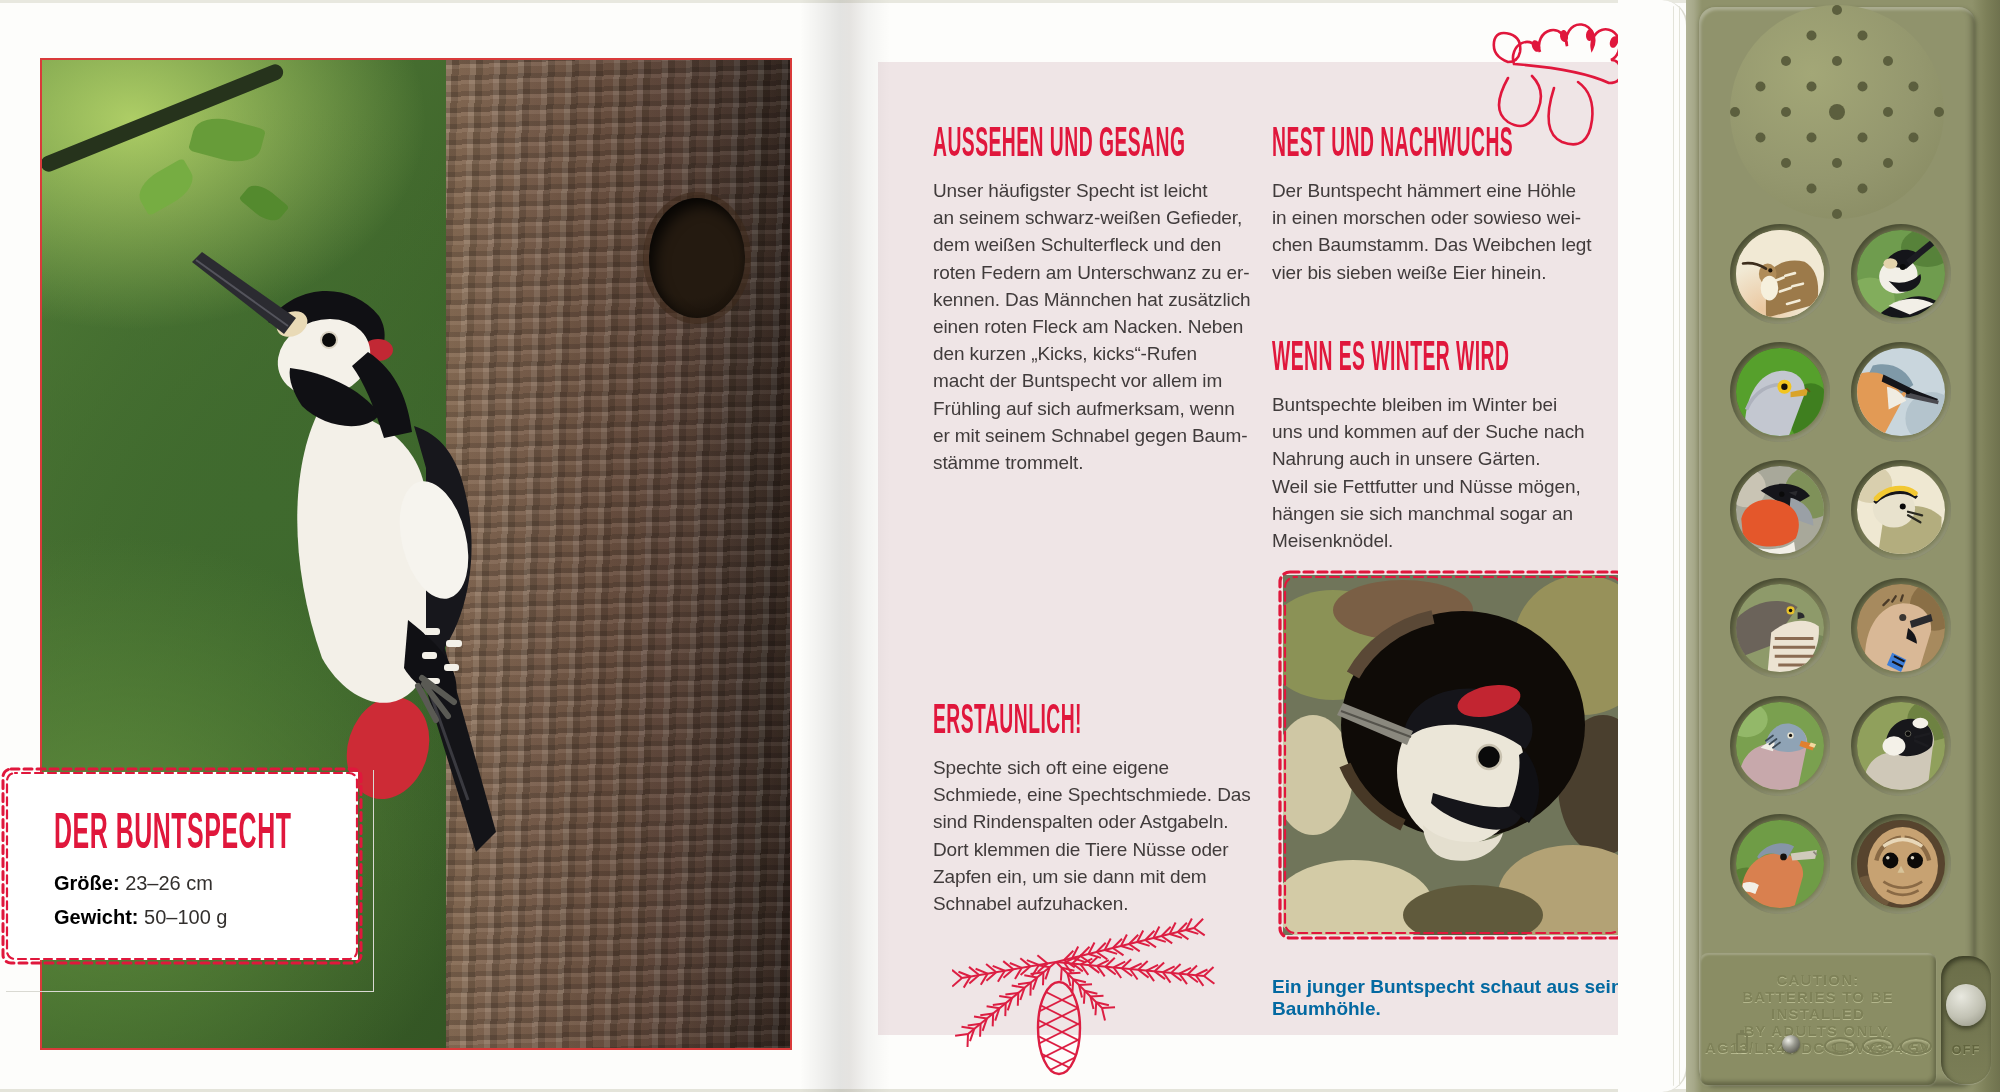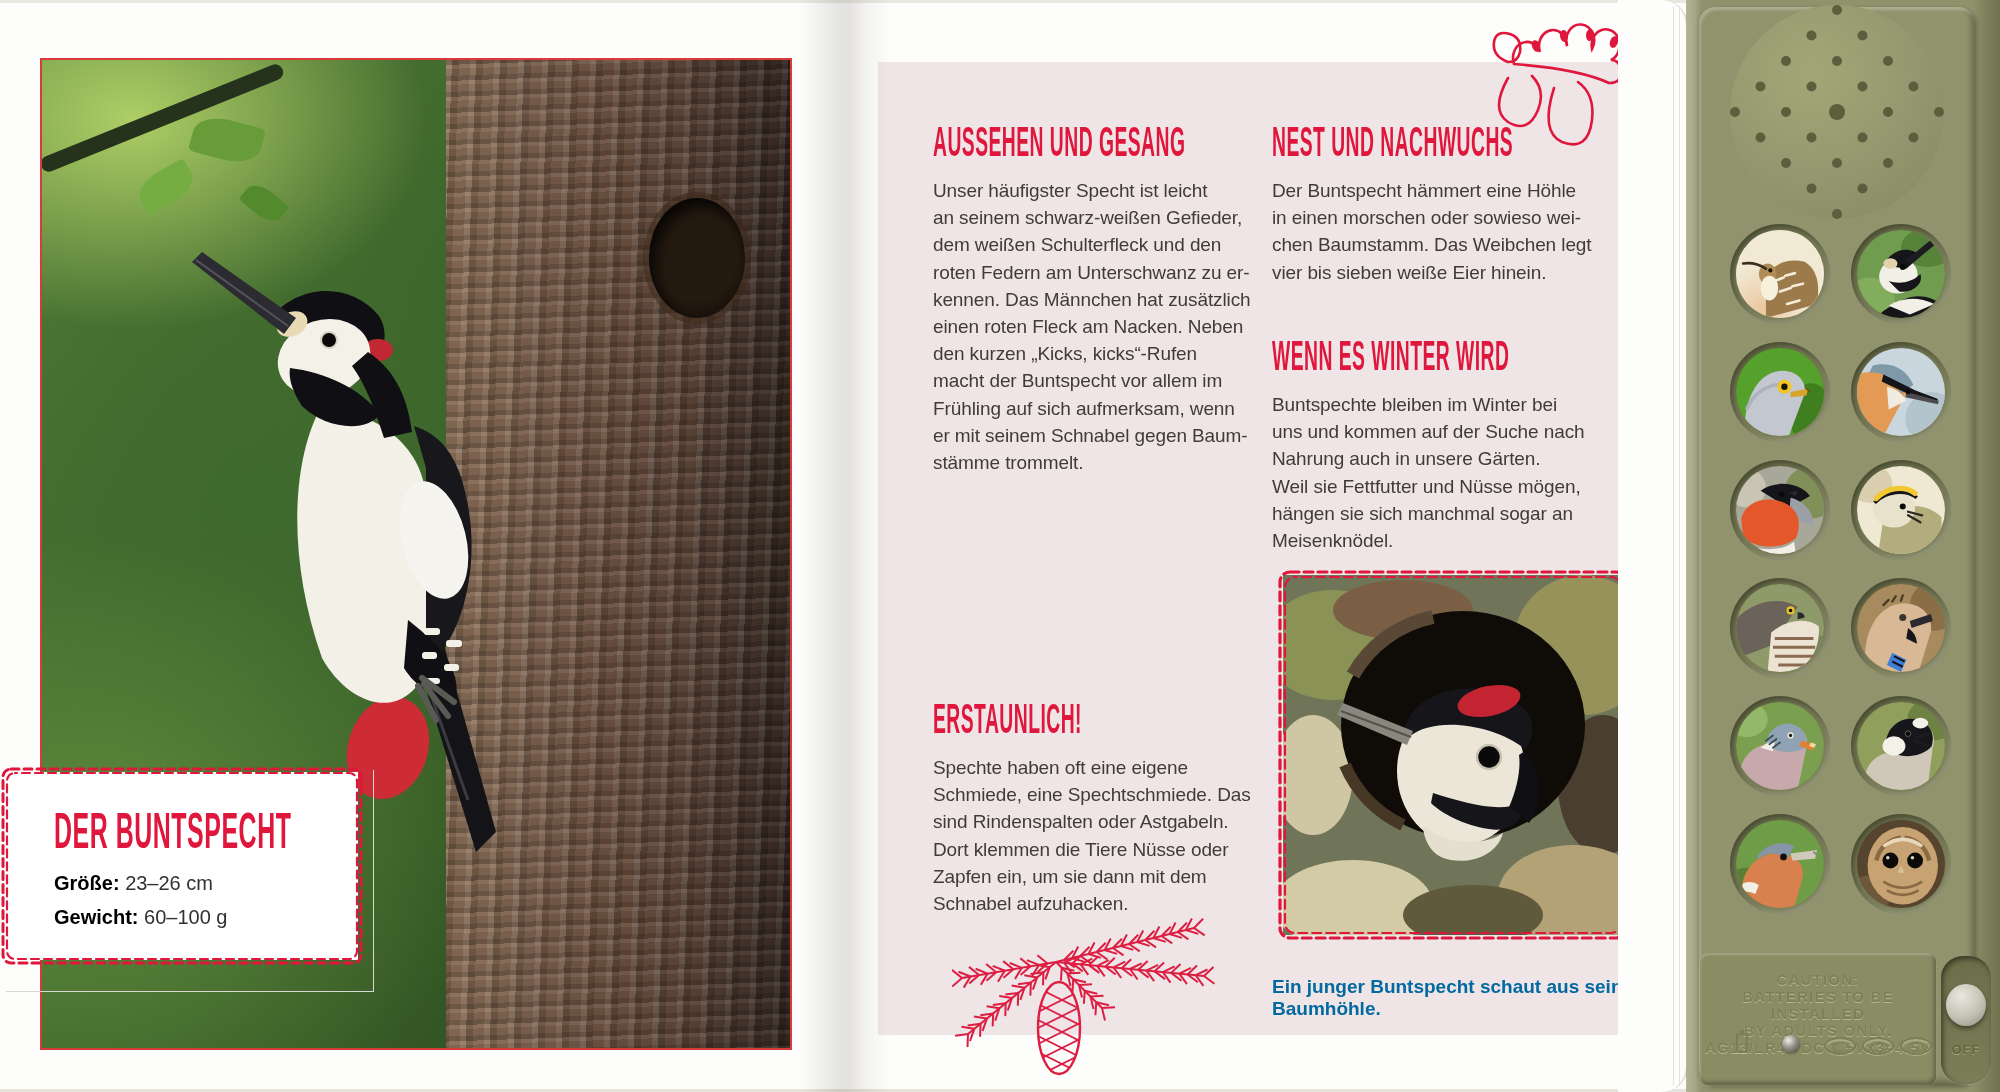--- a/index.html
+++ b/index.html
@@ -156,21 +156,21 @@
 
     <div class="guide-lines"></div>
     <div class="info-box">
       <svg class="stitch-svg" viewBox="0 0 366 202" preserveAspectRatio="none">
         <rect x="4" y="4" width="358" height="194" rx="8" fill="none" stroke="#e0173c" stroke-width="3" stroke-dasharray="8 5" stroke-linecap="round"></rect>
         <rect x="8" y="8" width="350" height="186" rx="8" fill="none" stroke="#e0173c" stroke-width="2.2" stroke-dasharray="8 5" stroke-dashoffset="6" stroke-linecap="round"></rect>
       </svg>
       <div class="info-title">DER BUNTSPECHT</div>
       <div class="info-specs">
         <div><b>Größe:</b> <span>23–26 cm</span></div>
-        <div><b>Gewicht:</b> <span>60–100 g</span></div>
+        <div><b>Gewicht:</b> <span>50–100 g</span></div>
       </div>
     </div>
 
     <div class="pink-bg"></div>
 
     <div class="section sec-1">
       <span class="h-red">AUSSEHEN UND GESANG</span>
       <div class="body-text">Unser häufigster Specht ist leicht
 an seinem schwarz-weißen Gefieder,
 dem weißen Schulterfleck und den
@@ -178,21 +178,21 @@
 kennen. Das Männchen hat zusätzlich
 einen roten Fleck am Nacken. Neben
 den kurzen „Kicks, kicks“-Rufen
 macht der Buntspecht vor allem im
 Frühling auf sich aufmerksam, wenn
 er mit seinem Schnabel gegen Baum-
 stämme trommelt.</div>
     </div>
     <div class="section sec-3">
       <span class="h-red">ERSTAUNLICH!</span>
-      <div class="body-text">Spechte haben oft eine eigene
+      <div class="body-text">Spechte sich oft eine eigene
 Schmiede, eine Spechtschmiede. Das
 sind Rindenspalten oder Astgabeln.
 Dort klemmen die Tiere Nüsse oder
 Zapfen ein, um sie dann mit dem
 Schnabel aufzuhacken.</div>
     </div>
     <div class="section sec-4">
       <span class="h-red">NEST UND NACHWUCHS</span>
       <div class="body-text">Der Buntspecht hämmert eine Höhle
 in einen morschen oder sowieso wei-

